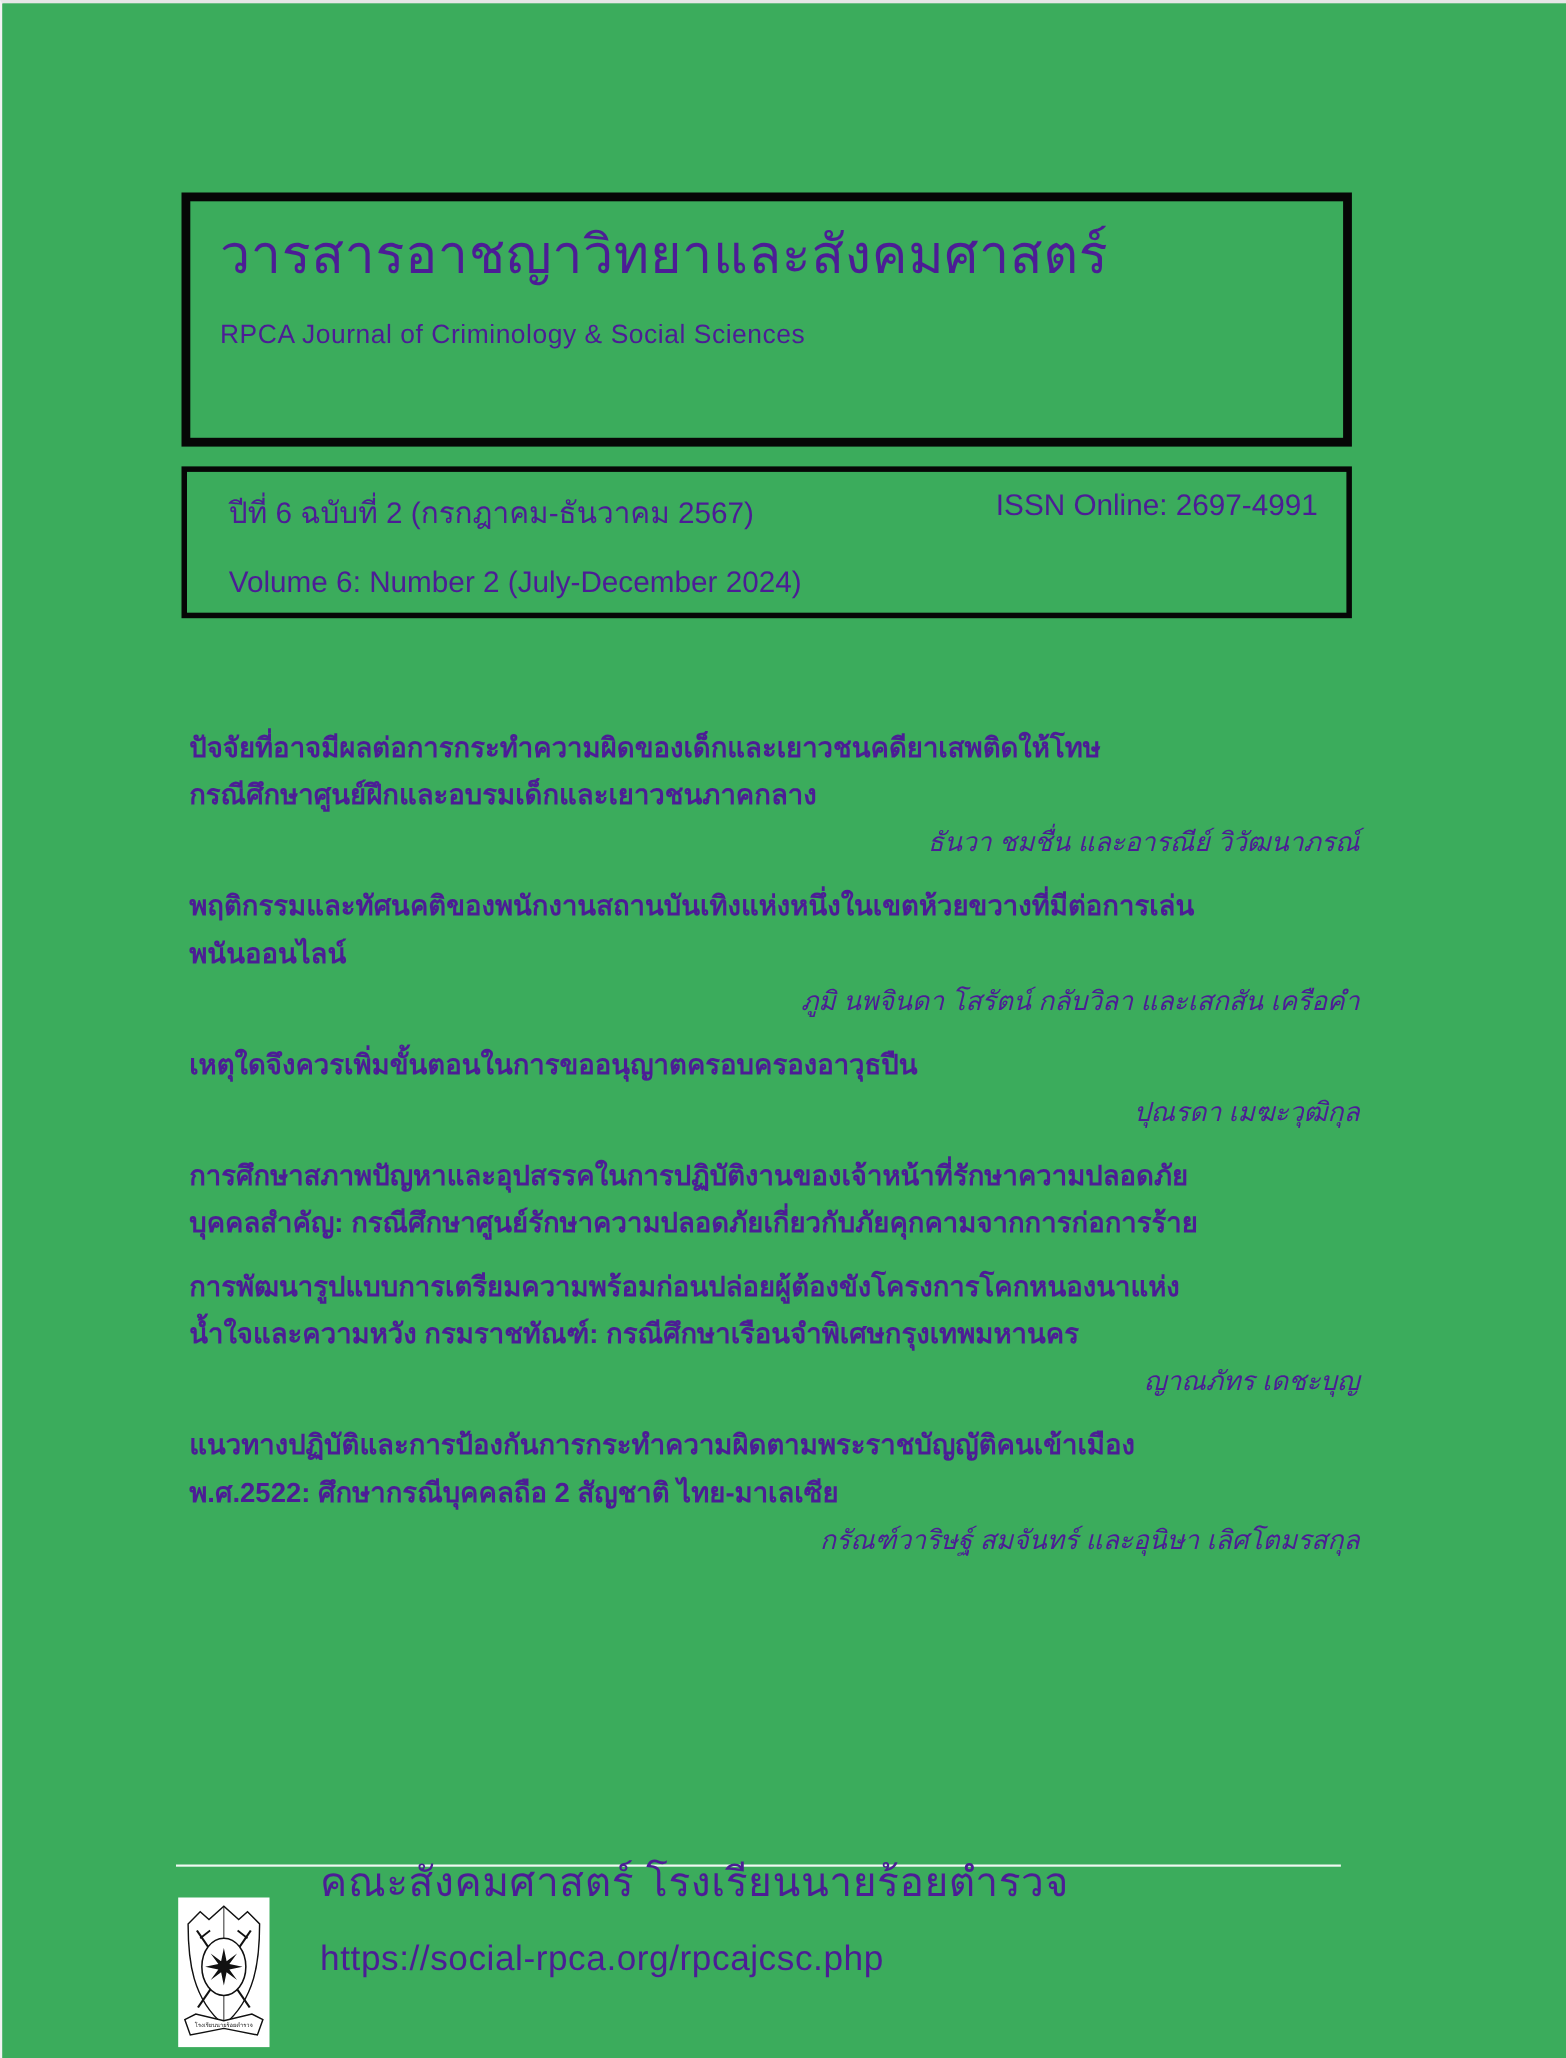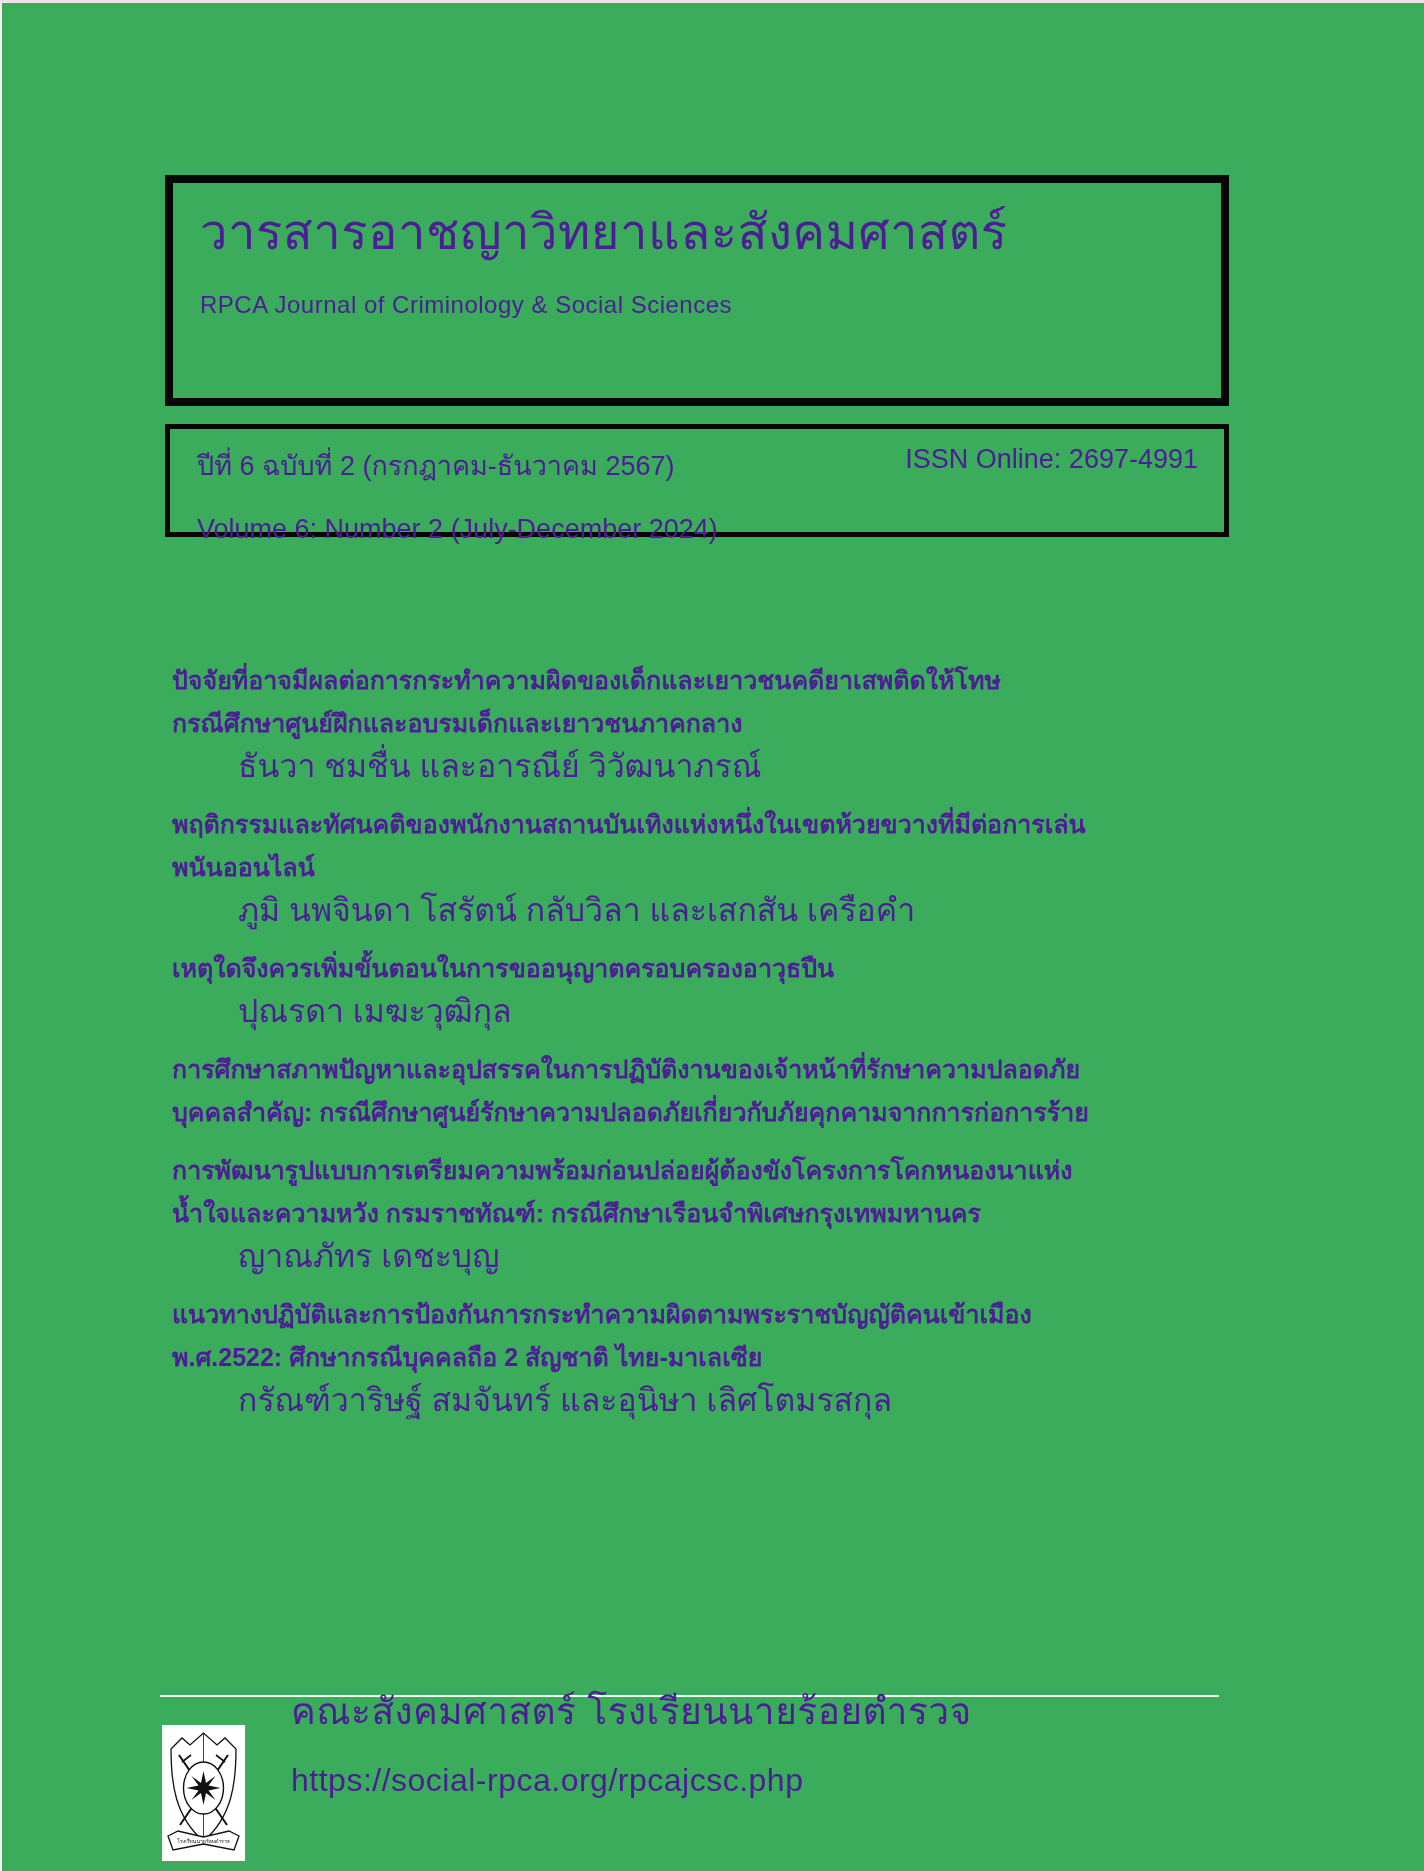--- a/index.html
+++ b/index.html
@@ -22,46 +22,48 @@
     border:8px solid #060606;
     box-sizing:border-box;
     padding:16px 20px 0 27px;
   }
   .title-thai  { font-size:49px; line-height:1.35; letter-spacing:0.5px; }
   .title-eng   { font-size:24px; margin-top:26px; letter-spacing:0.5px; }
 
   
   .issue-box {
     position:absolute; left:163px; top:421px;
-    width:1064px; height:113px;
+    width:1064px; height:138px;
     border:5px solid #060606;
     box-sizing:border-box;
-    padding:15px 26px 0 27px;
+    padding:15px 26px 0 38px;
     font-size:27px;
   }
   .issue-row1 { display:flex; justify-content:space-between; align-items:flex-start; }
   .issue-row2 { margin-top:27px; }
 
   
   .articles {
     position:absolute; left:170px; top:656px;
     width:1064px;
   }
   .article { margin-bottom:15px; }
   .article:nth-child(3) { margin-top:15px; }
   .article-title {
     font-weight:bold;
     font-size:25px;
     line-height:43px;
     white-space:pre-line;
   }
   .article-authors {
-    font-size:32px;
+    font-style:italic;
+    font-size:24px;
     line-height:43px;
     padding-left:66px;
+    text-align:right;
   }
 
   
   .footer-divider {
     position:absolute; left:158px; top:1692px;
     width:1059px; height:2px;
     background:rgba(255,255,255,0.92);
   }
   .footer-logo {
     position:absolute; left:160px; top:1722px;

